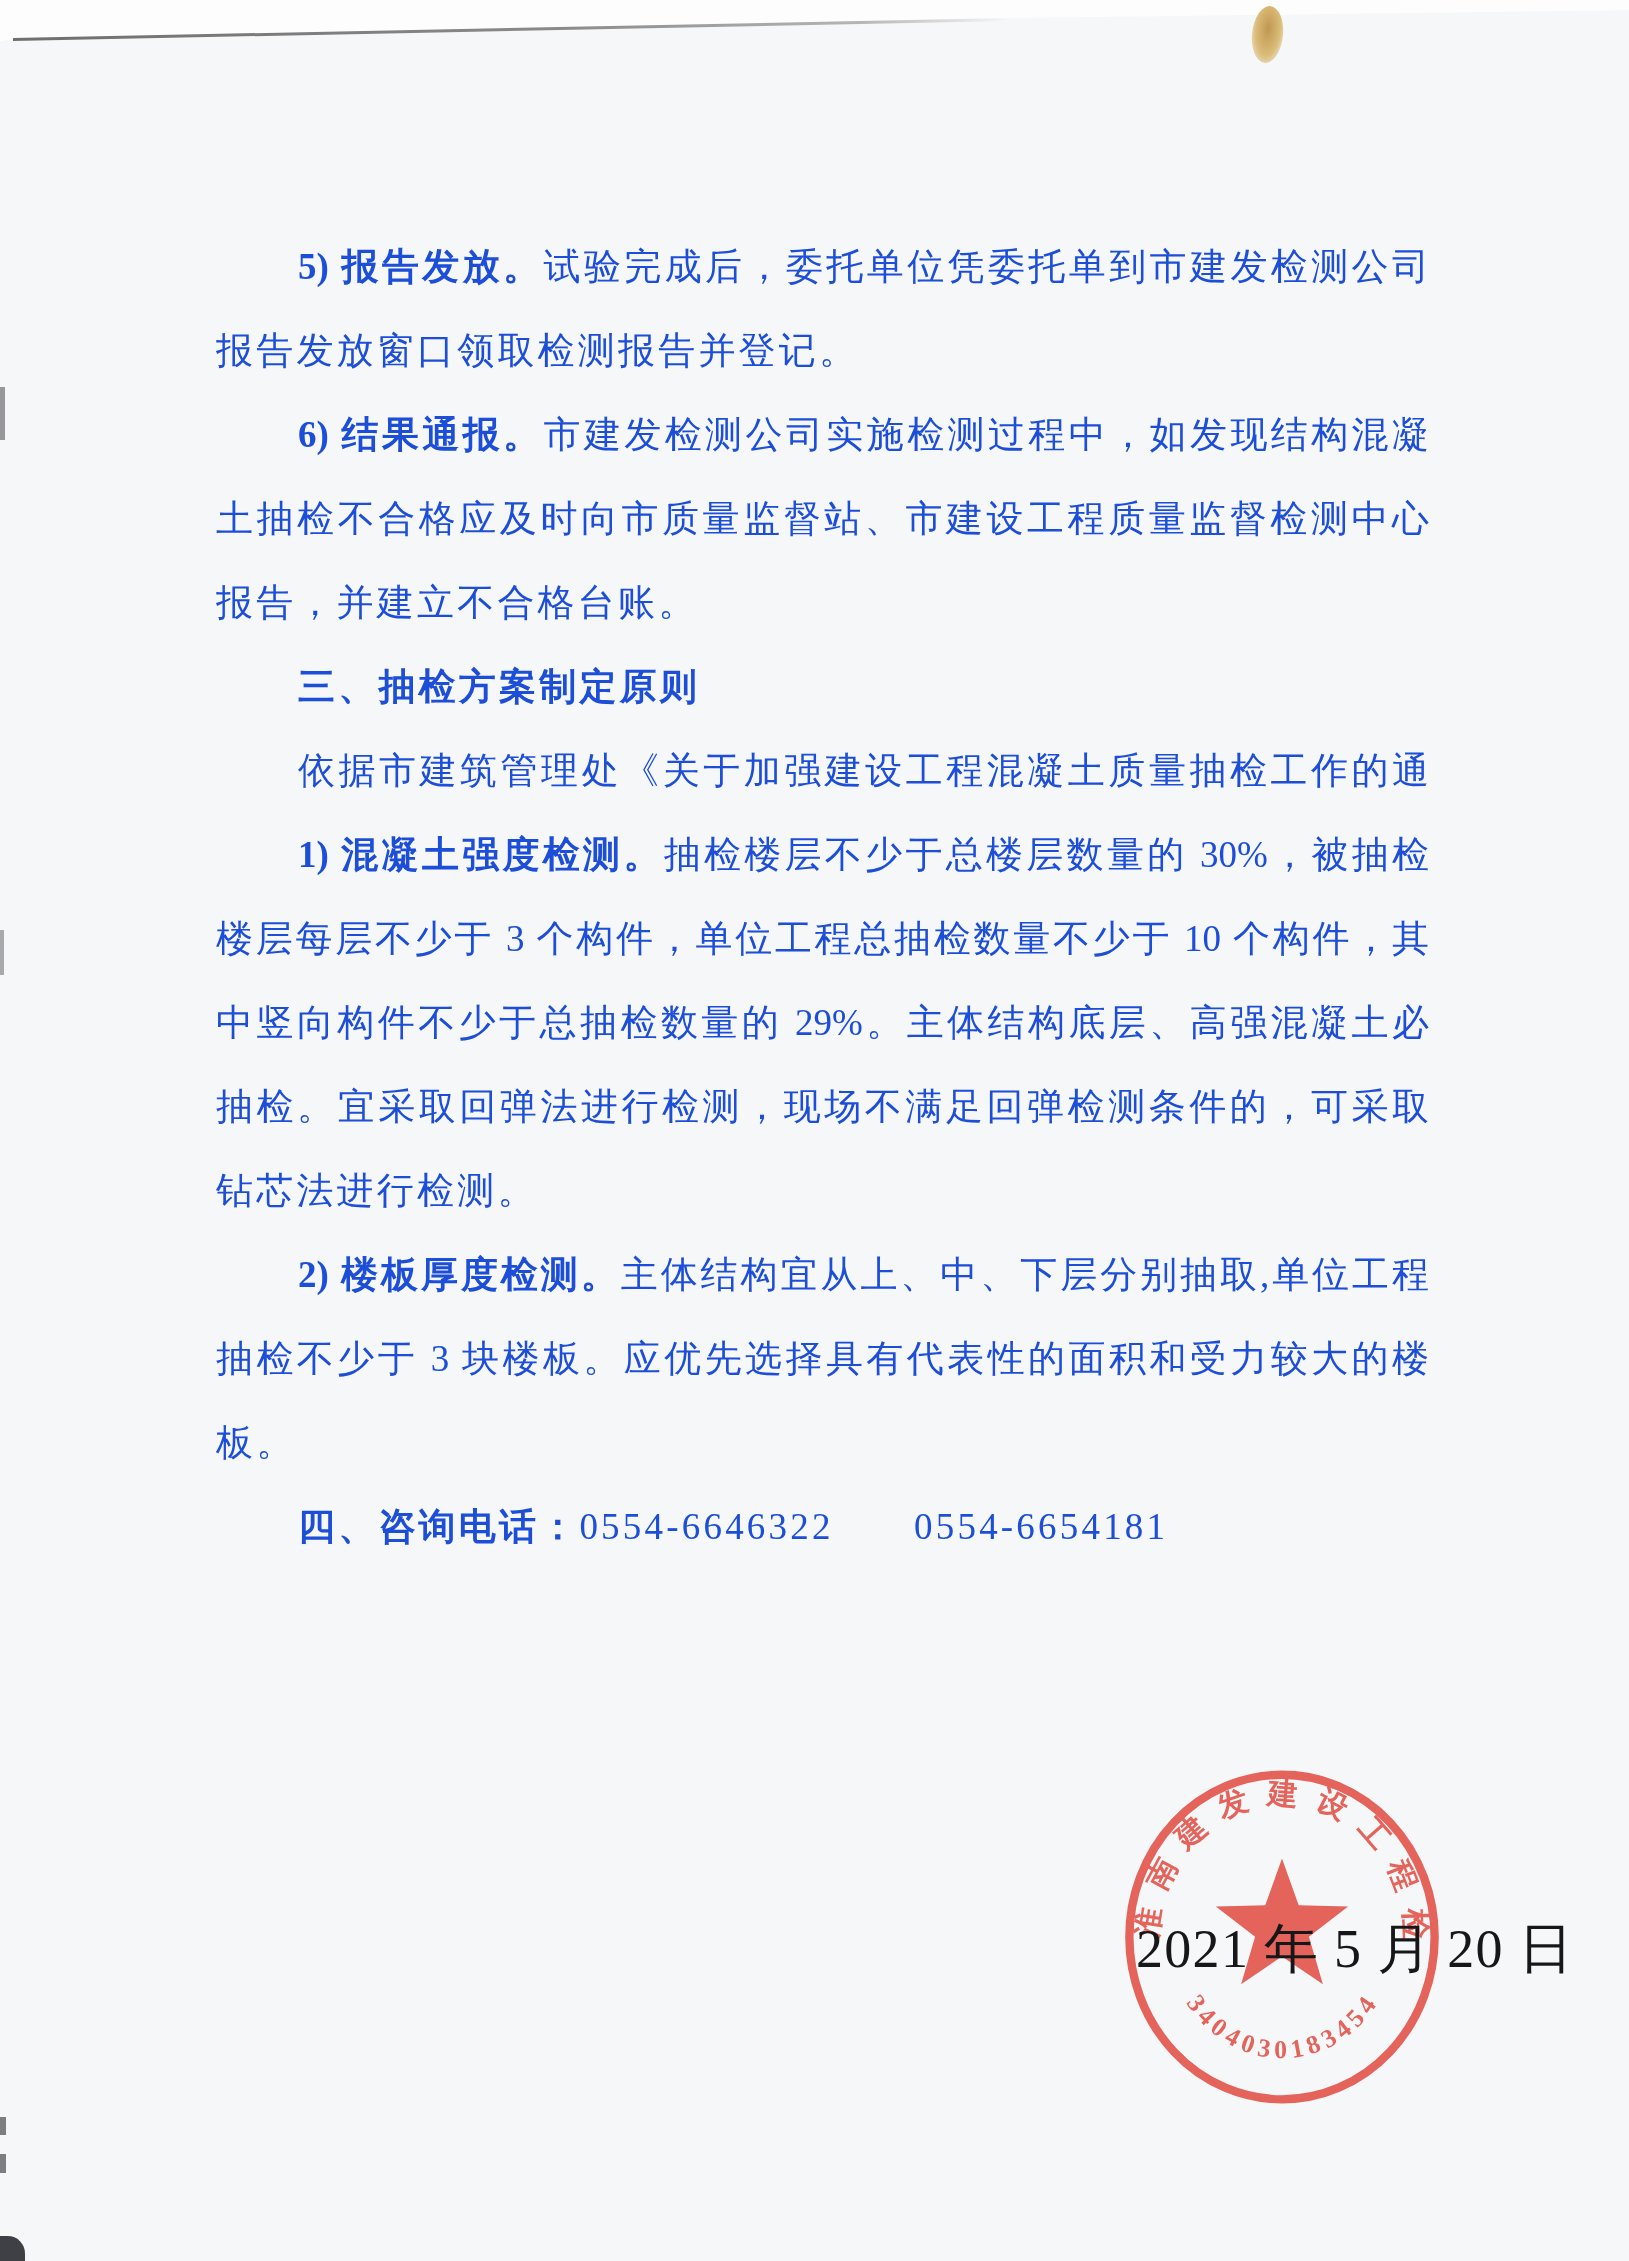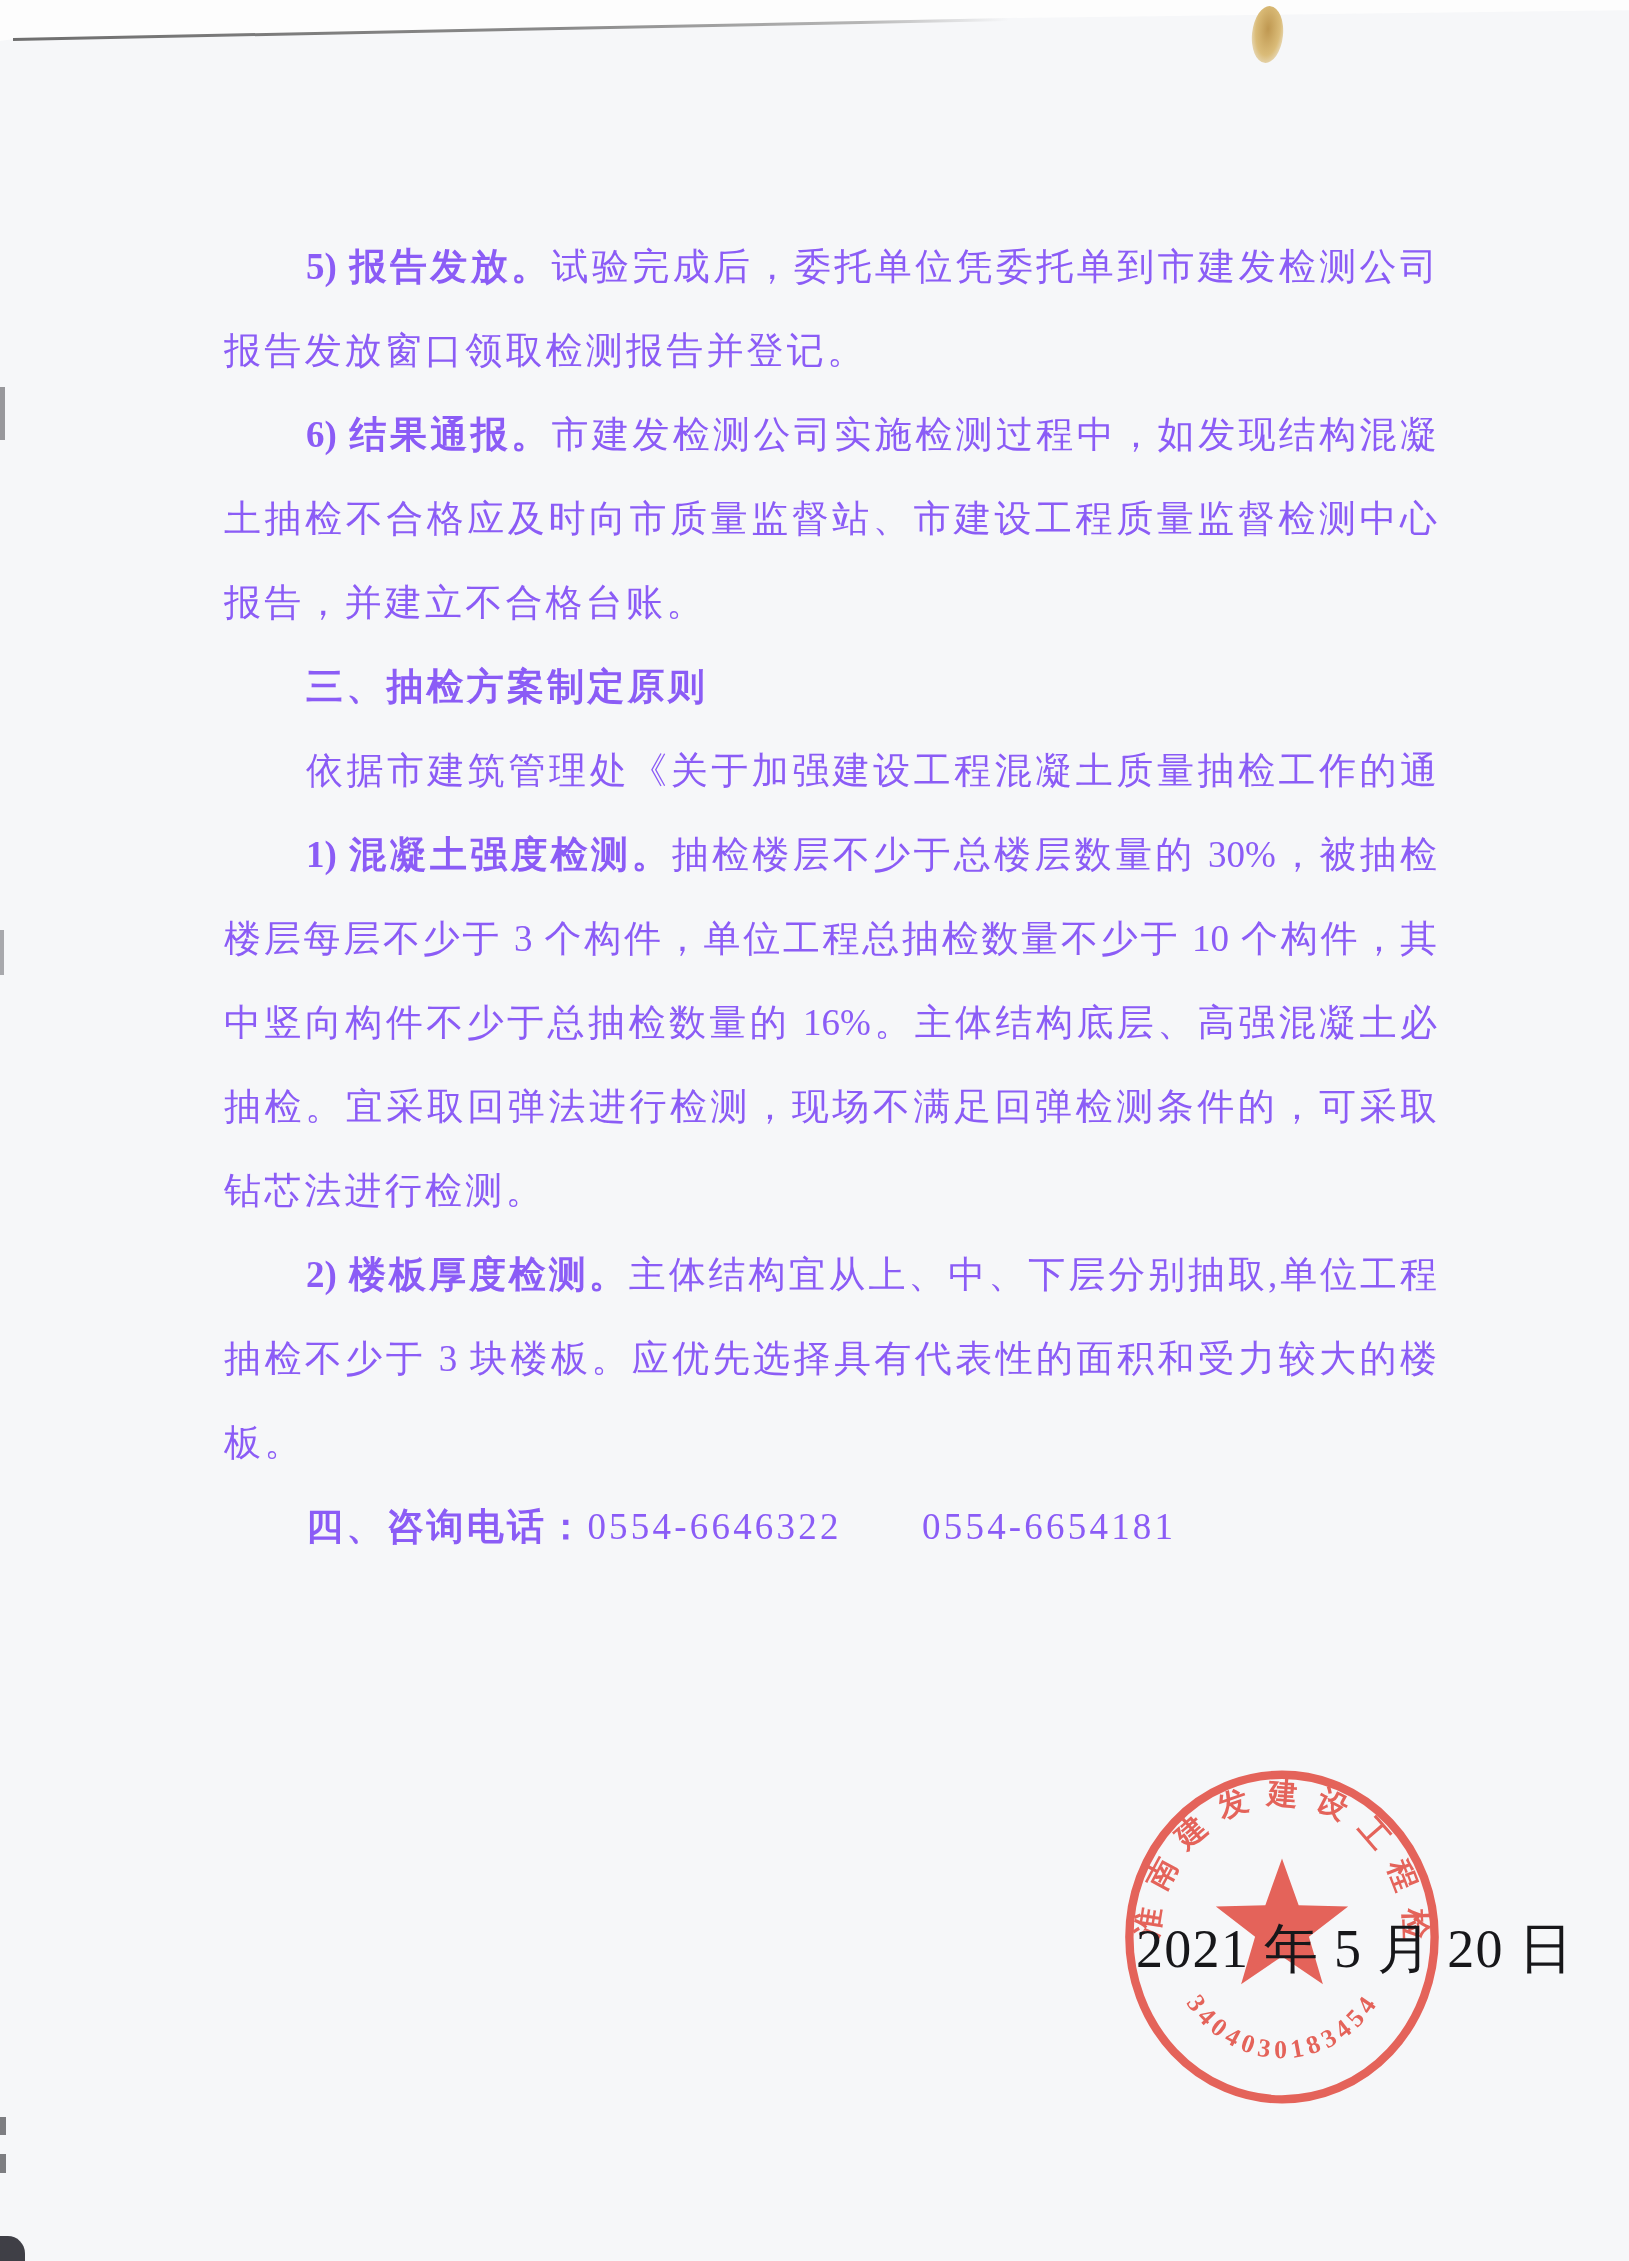--- a/index.html
+++ b/index.html
@@ -24,22 +24,22 @@
     background:radial-gradient(ellipse at 50% 40%, #b98d3e 0%, #d7b56a 55%, rgba(231,213,164,0));
     border-radius:50%; transform:rotate(6deg); opacity:.9;
   }
   .edge-mark{position:absolute; left:0; background:#4a4a50;}
   .corner-blot{
     position:absolute; left:0; top:2236px; width:24.5px; height:25px;
     background:#3f3f46; border-radius:0 70% 0 0;
   }
   
   .doc-text{
-    position:absolute; left:224px; top:225px; width:1213px;
-    color:#8b5cf6; font-size:37px;
+    position:absolute; left:216px; top:225px; width:1213px;
+    color:#1d4ed8; font-size:37px;
   }
   .line{
     height:84px; line-height:84px;
     text-justify:inter-character;
   }
   .line.flush{ text-align:justify; text-align-last:justify; }
   .line.loose{ letter-spacing:3.2px; }
   .line.indent{ text-indent:82px; }
   .b{ font-weight:700; }
   
@@ -69,21 +69,21 @@
   <div class="doc-text" id="doc-text">
       <div class="line indent flush"><span class="b">5) 报告发放。</span><span>试验完成后，委托单位凭委托单到市建发检测公司</span></div>
       <div class="line loose"><span>报告发放窗口领取检测报告并登记。</span></div>
       <div class="line indent flush"><span class="b">6) 结果通报。</span><span>市建发检测公司实施检测过程中，如发现结构混凝</span></div>
       <div class="line flush"><span>土抽检不合格应及时向市质量监督站、市建设工程质量监督检测中心</span></div>
       <div class="line loose"><span>报告，并建立不合格台账。</span></div>
       <div class="line indent loose"><span class="b">三、抽检方案制定原则</span></div>
       <div class="line indent flush"><span>依据市建筑管理处《关于加强建设工程混凝土质量抽检工作的通</span></div>
       <div class="line indent flush"><span class="b">1) 混凝土强度检测。</span><span>抽检楼层不少于总楼层数量的 30%，被抽检</span></div>
       <div class="line flush"><span>楼层每层不少于 3 个构件，单位工程总抽检数量不少于 10 个构件，其</span></div>
-      <div class="line flush"><span>中竖向构件不少于总抽检数量的 16%。主体结构底层、高强混凝土必</span></div>
+      <div class="line flush"><span>中竖向构件不少于总抽检数量的 29%。主体结构底层、高强混凝土必</span></div>
       <div class="line flush"><span>抽检。宜采取回弹法进行检测，现场不满足回弹检测条件的，可采取</span></div>
       <div class="line loose"><span>钻芯法进行检测。</span></div>
       <div class="line indent flush"><span class="b">2) 楼板厚度检测。</span><span>主体结构宜从上、中、下层分别抽取,单位工程</span></div>
       <div class="line flush"><span>抽检不少于 3 块楼板。应优先选择具有代表性的面积和受力较大的楼</span></div>
       <div class="line loose"><span>板。</span></div>
       <div class="line indent loose"><span class="b">四、咨询电话：</span><span>0554-6646322</span><span>　　</span><span>0554-6654181</span></div>
     </div>
 
   <div class="stamp">
     <svg viewBox="0 0 500 530" xmlns="http://www.w3.org/2000/svg">

